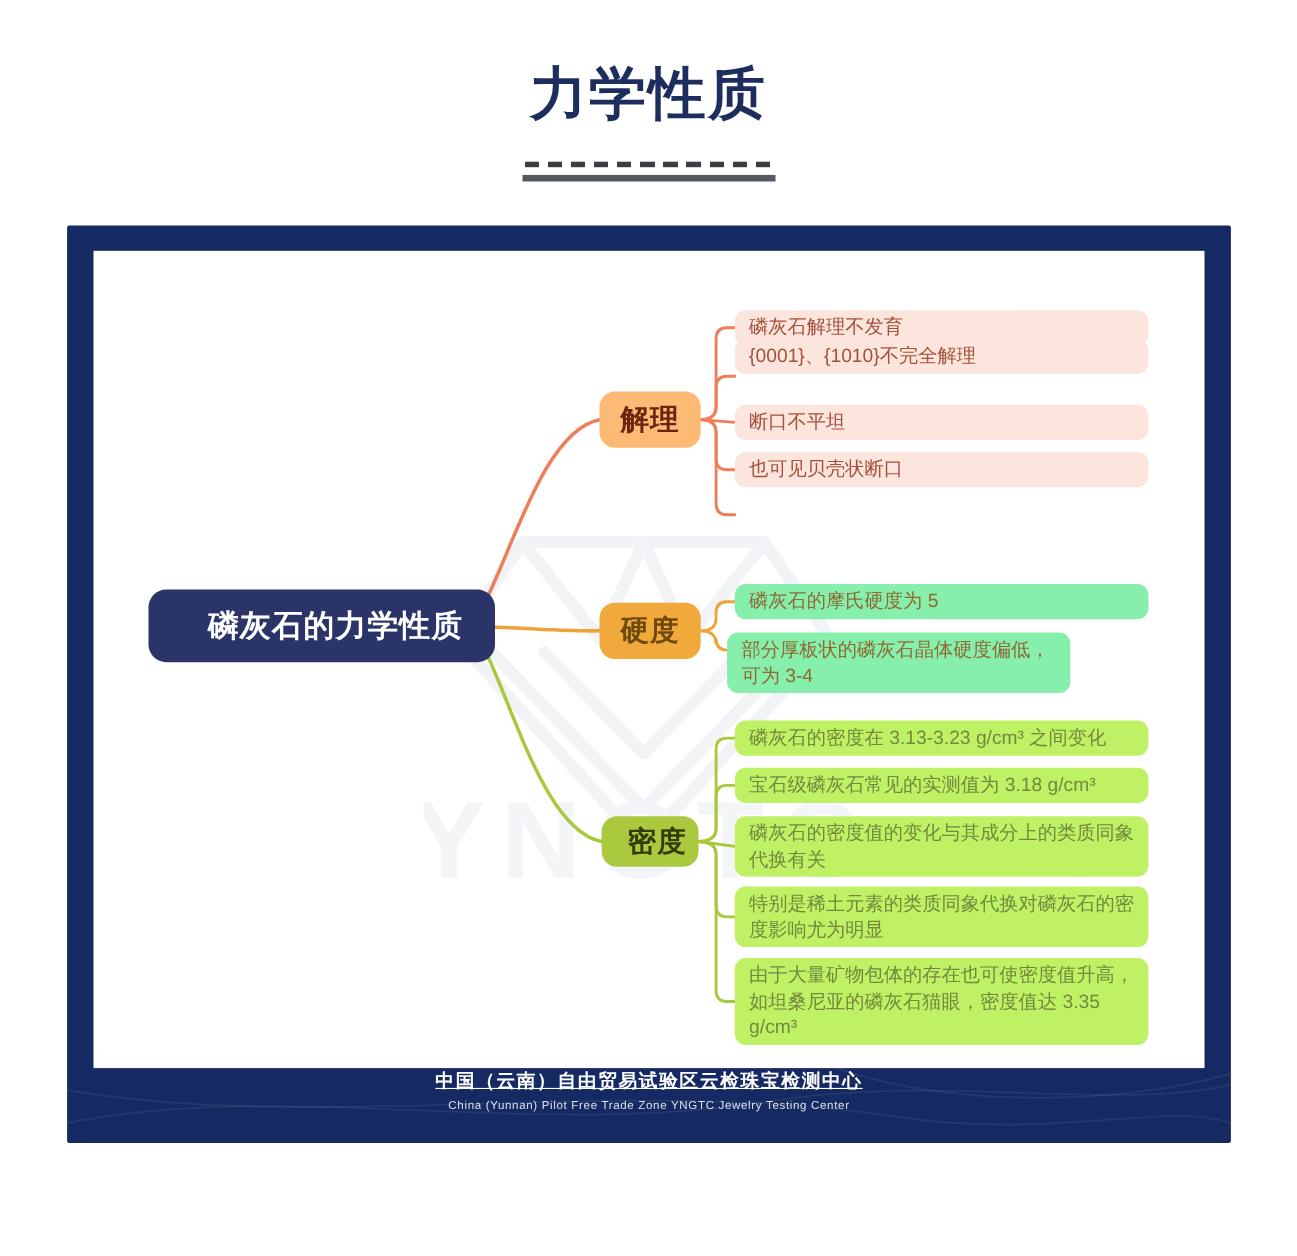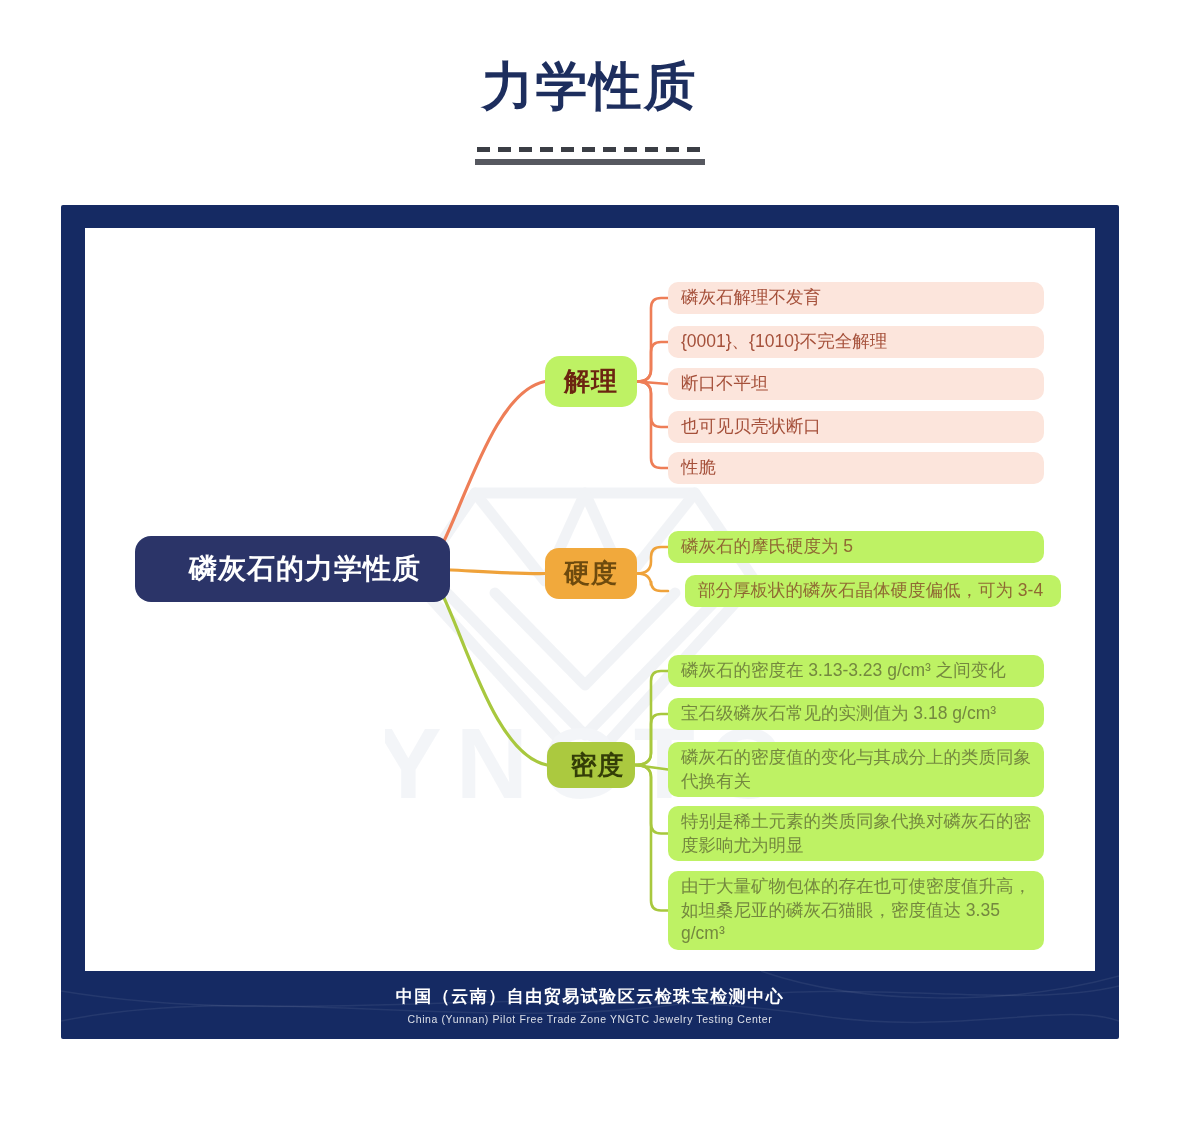--- a/index.html
+++ b/index.html
@@ -35,38 +35,38 @@
     position:absolute;left:50px;top:308px;width:290px;height:66px;z-index:2;
     background:#2b3468;border-radius:16px;color:#ffffff;
     display:flex;align-items:center;justify-content:center;
     font-size:28px;font-weight:bold;letter-spacing:1px;padding-left:25px;
   }
   .branch-node{
     position:absolute;z-index:2;border-radius:14px;
     display:flex;align-items:center;justify-content:center;
     font-size:26px;font-weight:bold;letter-spacing:1px;box-sizing:border-box;
   }
-  .branch-node.cleavage{background:#bef264;color:#6b2410;border-radius:15px;}
+  .branch-node.cleavage{background:#fdba74;color:#6b2410;}
   .branch-node.hardness{background:#f1a93c;color:#6d4a0e;}
   .branch-node.density{background:#abc93f;color:#333d07;padding-left:13px;}
   .branch-item{
     position:absolute;z-index:2;border-radius:10px;box-sizing:border-box;
     padding:4px 13px;font-size:17.5px;line-height:1.35;
     display:flex;align-items:center;
   }
   .branch-item.cleavage{background:#fce5dc;color:#a5503a;}
-  .branch-item.hardness{background:#bef264;color:#8f6a33;}
+  .branch-item.hardness{background:#86efac;color:#8f6a33;}
   .branch-item.density{background:#bef264;color:#74883f;}
   
   .footer{
     position:absolute;left:0;top:766px;width:1058px;height:68px;text-align:center;color:#ffffff;
     overflow:hidden;
   }
   .footer-texture{position:absolute;left:0;top:0;}
-  .footer-zh{position:relative;margin-top:14px;font-size:17px;font-weight:bold;letter-spacing:1.5px;}
+  .footer-zh{position:relative;margin-top:0;font-size:17px;font-weight:bold;letter-spacing:1.5px;text-decoration:underline;}
   .footer-en{position:relative;margin-top:5px;font-size:10.5px;color:rgba(255,255,255,.85);letter-spacing:.6px;}
 </style>
 </head>
 <body>
 
 <div class="title-wrap">
   <h1 class="page-title">力学性质</h1>
   <div class="dash-divider"></div>
   <div class="solid-divider"></div>
 </div>
@@ -98,27 +98,26 @@
         <path d="M 550 537 Q 566 537 566 525 L 566 453 Q 566 443 576 443 L 583 443" fill="none" stroke="#a8c83e" stroke-width="2.6" stroke-linecap="round"></path>
         <path d="M 550 537 Q 566 537 566 525 L 566 496 Q 566 486 576 486 L 583 486" fill="none" stroke="#a8c83e" stroke-width="2.6" stroke-linecap="round"></path>
         <path d="M 550 537 L 583 541.5" fill="none" stroke="#a8c83e" stroke-width="2.6" stroke-linecap="round"></path>
         <path d="M 550 537 Q 566 537 566 549 L 566 595.5 Q 566 605.5 576 605.5 L 583 605.5" fill="none" stroke="#a8c83e" stroke-width="2.6" stroke-linecap="round"></path>
         <path d="M 550 537 Q 566 537 566 549 L 566 672.5 Q 566 682.5 576 682.5 L 583 682.5" fill="none" stroke="#a8c83e" stroke-width="2.6" stroke-linecap="round"></path>
       </svg>
 
     <div class="root-node">磷灰石的力学性质</div>
   <div class="branch-node cleavage" style="left: 460px; top: 128px; width: 92px; height: 51px;">解理</div>
       <div class="branch-item cleavage" style="left: 583px; top: 54px; width: 376px;">磷灰石解理不发育</div>
-      <div class="branch-item cleavage" style="left: 583px; top: 98px; width: 376px;">{0001}、{1010}不完全解理</div>
+      <div class="branch-item cleavage" style="left: 583px; top: 80px; width: 376px;">{0001}、{1010}不完全解理</div>
       <div class="branch-item cleavage" style="left: 583px; top: 140px; width: 376px;">断口不平坦</div>
       <div class="branch-item cleavage" style="left: 583px; top: 183px; width: 376px;">也可见贝壳状断口</div>
-      <div class="branch-item cleavage" style="left: 583px; top: 224px; width: 376px;">性脆</div>
       <div class="branch-node hardness" style="left: 460px; top: 320px; width: 92px; height: 51px;">硬度</div>
       <div class="branch-item hardness" style="left: 583px; top: 303px; width: 376px;">磷灰石的摩氏硬度为 5</div>
-      <div class="branch-item hardness" style="left: 600px; top: 347px; width: 376px;">部分厚板状的磷灰石晶体硬度偏低，可为 3-4</div>
+      <div class="branch-item hardness" style="left: 576px; top: 347px; width: 312px;">部分厚板状的磷灰石晶体硬度偏低，可为 3-4</div>
       <div class="branch-node density" style="left: 462px; top: 514px; width: 88px; height: 46px;">密度</div>
       <div class="branch-item density" style="left: 583px; top: 427px; width: 376px;">磷灰石的密度在 3.13-3.23 g/cm³ 之间变化</div>
       <div class="branch-item density" style="left: 583px; top: 470px; width: 376px;">宝石级磷灰石常见的实测值为 3.18 g/cm³</div>
       <div class="branch-item density" style="left: 583px; top: 578px; width: 376px;">特别是稀土元素的类质同象代换对磷灰石的密度影响尤为明显</div>
       <div class="branch-item density" style="left: 583px; top: 514px; width: 376px;">磷灰石的密度值的变化与其成分上的类质同象代换有关</div>
       <div class="branch-item density" style="left: 583px; top: 643px; width: 376px;">由于大量矿物包体的存在也可使密度值升高，如坦桑尼亚的磷灰石猫眼，密度值达 3.35 g/cm³</div>
     </div>
 
   <div class="footer">
     <svg class="footer-texture" width="1058" height="68" viewBox="0 0 1058 68">

